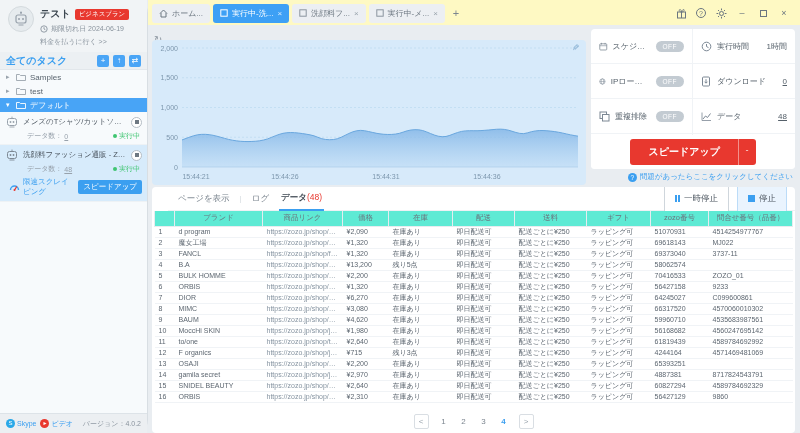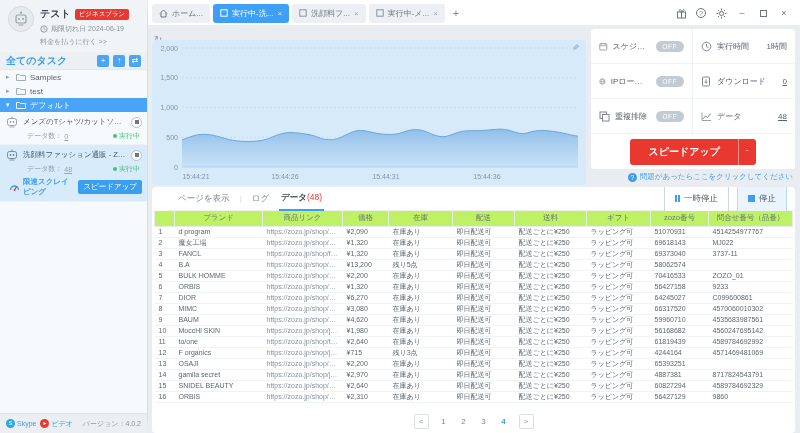--- a/index.html
+++ b/index.html
@@ -28,33 +28,33 @@
   .task-item.selected{background:#d7ebfb;}
   .task-line1{display:flex;align-items:center;gap:4px;}
   .task-title{font-size:7.5px;color:#4a545e;white-space:nowrap;overflow:hidden;text-overflow:ellipsis;flex:1;}
   .stop-btn{width:11px;height:11px;border:1px solid #b4bdc5;border-radius:50%;background:#fff;display:flex;align-items:center;justify-content:center;cursor:pointer;flex-shrink:0;}
   .stop-btn i{display:block;width:4px;height:4px;background:#6e7882;}
   .task-meta{display:flex;align-items:center;margin:3px 0 0 22px;font-size:7px;color:#98a2ac;}
   .task-count{text-decoration:underline;margin-left:2px;}
   .task-status{margin-left:auto;color:#3fc571;display:flex;align-items:center;gap:2px;padding-right:2px;}
   .green-dot{width:4px;height:4px;border-radius:50%;background:#3fc571;}
   .task-action{display:flex;align-items:center;gap:3px;margin:3px 0 1px 4px;}
-  .speed-label{font-size:7.5px;color:#3b9ff0;flex:1;font-weight:bold;}
+  .speed-label{font-size:7.5px;color:#3b9ff0;flex:1;}
   .speedup-sm{background:#3b9ff0;color:#fff;font-size:7.5px;padding:2px 5px;border-radius:2px;border:none;cursor:pointer;}
   .sidebar-fill{flex:1;background:#f7fafc;}
   .sidebar-footer{height:20px;background:#eceff2;border-top:1px solid #dde3e8;display:flex;align-items:center;padding:0 6px;gap:4px;}
   .foot-link{display:flex;align-items:center;gap:2px;font-size:7px;color:#3b9ff0;cursor:pointer;}
   .circle-ico{width:9px;height:9px;border-radius:50%;color:#fff;font-size:6px;line-height:9px;text-align:center;}
   .skype-c{background:#29a8e8;}
   .video-c{background:#e8382f;}
   .version{margin-left:auto;font-size:7px;color:#8a949e;}
 
   
   .main{flex:1;display:flex;flex-direction:column;min-width:0;}
-  .tabstrip{height:25px;background:#ffffff;display:flex;align-items:center;padding:3px 6px 2px 4px;gap:3px;}
+  .tabstrip{height:25px;background:#fef9c3;display:flex;align-items:center;padding:3px 6px 2px 4px;gap:3px;}
   .tab{height:19px;display:flex;align-items:center;gap:4px;padding:0 7px;border-radius:3px;background:#eceff3;font-size:8px;color:#6b7680;cursor:pointer;white-space:nowrap;}
   .tab.active{background:#3da0f5;color:#fff;}
   .tab .tab-x{font-size:8px;color:#9aa4ad;cursor:pointer;}
   .tab.active .tab-x{color:#d8ecfd;}
   .tab-plus{font-size:11px;color:#7b858f;padding:0 5px;cursor:pointer;}
   .win-controls{margin-left:auto;display:flex;align-items:center;gap:9px;padding-right:4px;}
   .wc{width:12px;height:12px;display:flex;align-items:center;justify-content:center;color:#6b7680;font-size:9px;cursor:pointer;}
   .wc-help{border:1px solid #6b7680;border-radius:50%;width:10px;height:10px;font-size:7px;}
   .wc-max i{display:block;width:7px;height:7px;border:1px solid #6b7680;}
   .content{flex:1;padding:4px 5px 0 4px;display:flex;flex-direction:column;min-height:0;}
@@ -92,21 +92,21 @@
   .rt-tab.active{color:#3c4650;border-bottom:2px solid #3b9ff0;font-weight:bold;}
   .rt-count{color:#e8382f;font-weight:normal;}
   .ctl-btn{display:flex;align-items:center;gap:4px;font-size:8.5px;color:#4a545e;border:1px solid #cfd6dc;background:#fff;border-radius:3px;padding:14px 10px;cursor:pointer;}
   .ctl-btn.pause{margin-left:auto;}
   .ctl-btn.stop{background:#eaf4fe;border-color:#bcdcf8;}
   .pause-ico{display:flex;gap:1.5px;}
   .pause-ico i{display:block;width:2px;height:7px;background:#3b9ff0;}
   .stop-ico{display:block;width:7px;height:7px;background:#3b9ff0;}
   .table-wrap{flex:1;overflow:hidden;padding:0 2px;}
   table{width:100%;border-collapse:collapse;table-layout:fixed;}
-  th{height:15px;background:#bef264;font-size:7.5px;font-weight:normal;color:#6a747e;border:1px solid #e7ecf0;border-top:none;white-space:nowrap;overflow:hidden;}
+  th{height:15px;background:#5eead4;font-size:7.5px;font-weight:normal;color:#6a747e;border:1px solid #e7ecf0;border-top:none;white-space:nowrap;overflow:hidden;}
   td{height:10px;font-size:7px;color:#5c6670;border-bottom:1px solid #f0f3f6;padding:0 4px;white-space:nowrap;overflow:hidden;text-overflow:ellipsis;line-height:10px;}
   td.link{color:#8593a0;cursor:pointer;}
   col.c0{width:20px}col.c1{width:88px}col.c2{width:80px}col.c3{width:46px}col.c4{width:64px}col.c5{width:62px}col.c6{width:72px}col.c7{width:64px}col.c8{width:58px}
   .pagination{height:24px;display:flex;align-items:center;justify-content:center;gap:10px;}
   .pg-arrow{width:15px;height:15px;border:1px solid #d9dee3;border-radius:2px;color:#9aa4ad;font-size:8px;display:flex;align-items:center;justify-content:center;cursor:pointer;}
   .pg-num{font-size:8px;color:#7b858f;cursor:pointer;min-width:10px;text-align:center;}
   .pg-num.current{color:#3b9ff0;font-weight:bold;}
   svg{display:block;}
 </style>
 </head>

